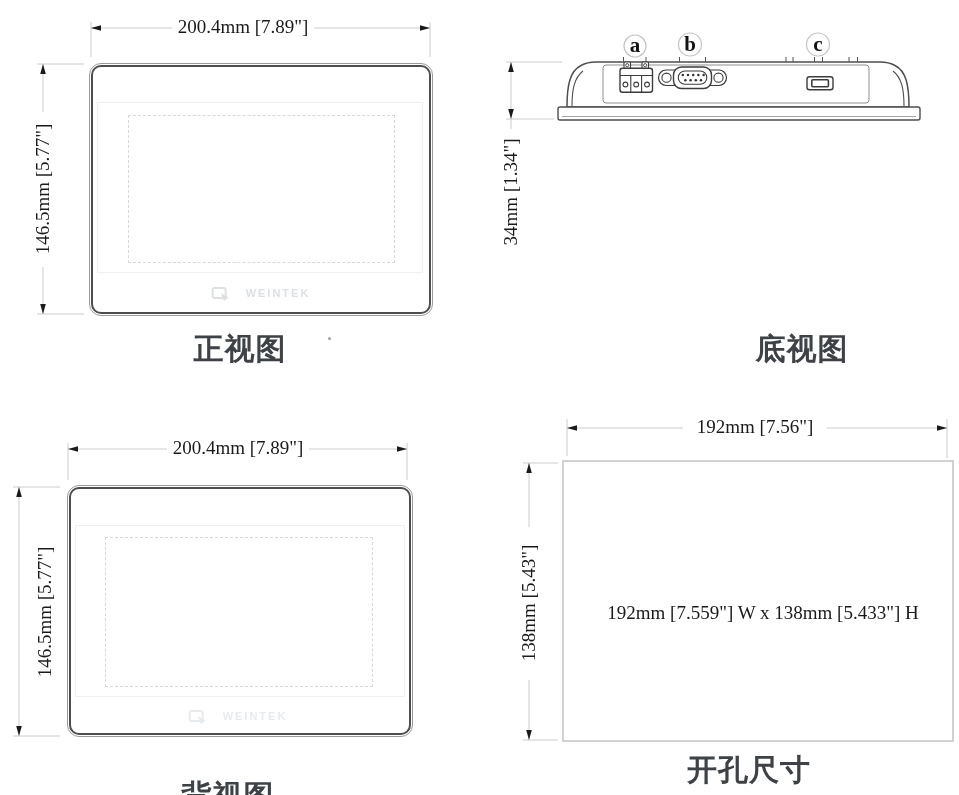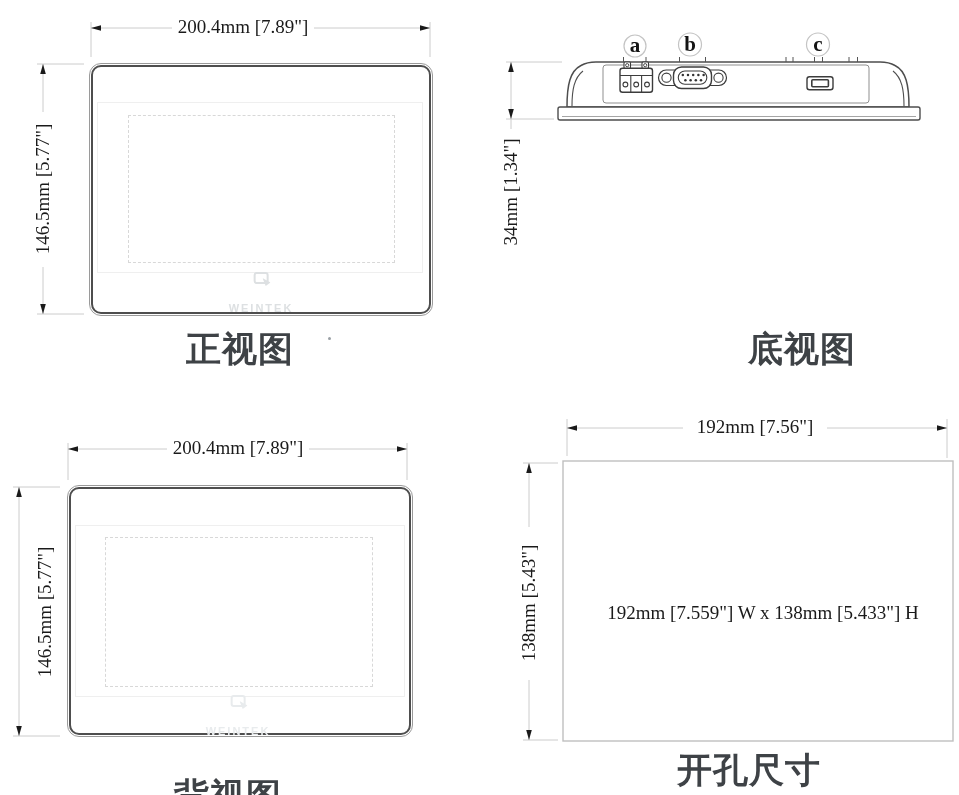--- a/index.html
+++ b/index.html
@@ -17,28 +17,28 @@
 
   
   .dim-label{position:absolute;font:19px/1.15 "Liberation Serif", serif;color:#1a1a1a;
              white-space:nowrap;background:#fff;padding:1px 5px;
              transform:translate(-50%,-50%);}
   .dim-label.rot{transform:translate(-50%,-50%) rotate(-90deg);}
 
   
   .title{position:absolute;transform:translate(-50%,-50%);white-space:nowrap;
          font-family:"Liberation Sans","DejaVu Sans",sans-serif;font-weight:600;
-         font-size:35px;letter-spacing:1px;color:#3e4246;}
+         font-size:30px;letter-spacing:1px;color:#3e4246;}
 
   
   .port-letter{position:absolute;transform:translate(-50%,-50%);
                font:700 21px "Liberation Serif", serif;color:#141414;}
 
   
-  .logo{position:absolute;transform:translate(-50%,-50%);display:flex;align-items:center;gap:19px;flex-direction:column;}
+  .logo{position:absolute;transform:translate(-50%,-50%);display:flex;align-items:center;gap:19px;}
   .logo-front{color:#dde0e2;}
   .logo-back{color:#e8ebed;}
   .logo-mark{width:15px;height:12px;border:2px solid currentColor;border-radius:3px;position:relative;}
   .logo-mark::after{content:'';position:absolute;right:-4px;bottom:-4px;width:8px;height:8px;
                     background:currentColor;clip-path:polygon(0 0,100% 55%,40% 100%);}
   .logo-text{font-family:"Liberation Sans",sans-serif;font-weight:700;font-size:11px;
              letter-spacing:2px;line-height:1;}
 
   .stray-dot{position:absolute;width:3px;height:3px;border-radius:50%;background:#9aa0a5;}
 </style>

